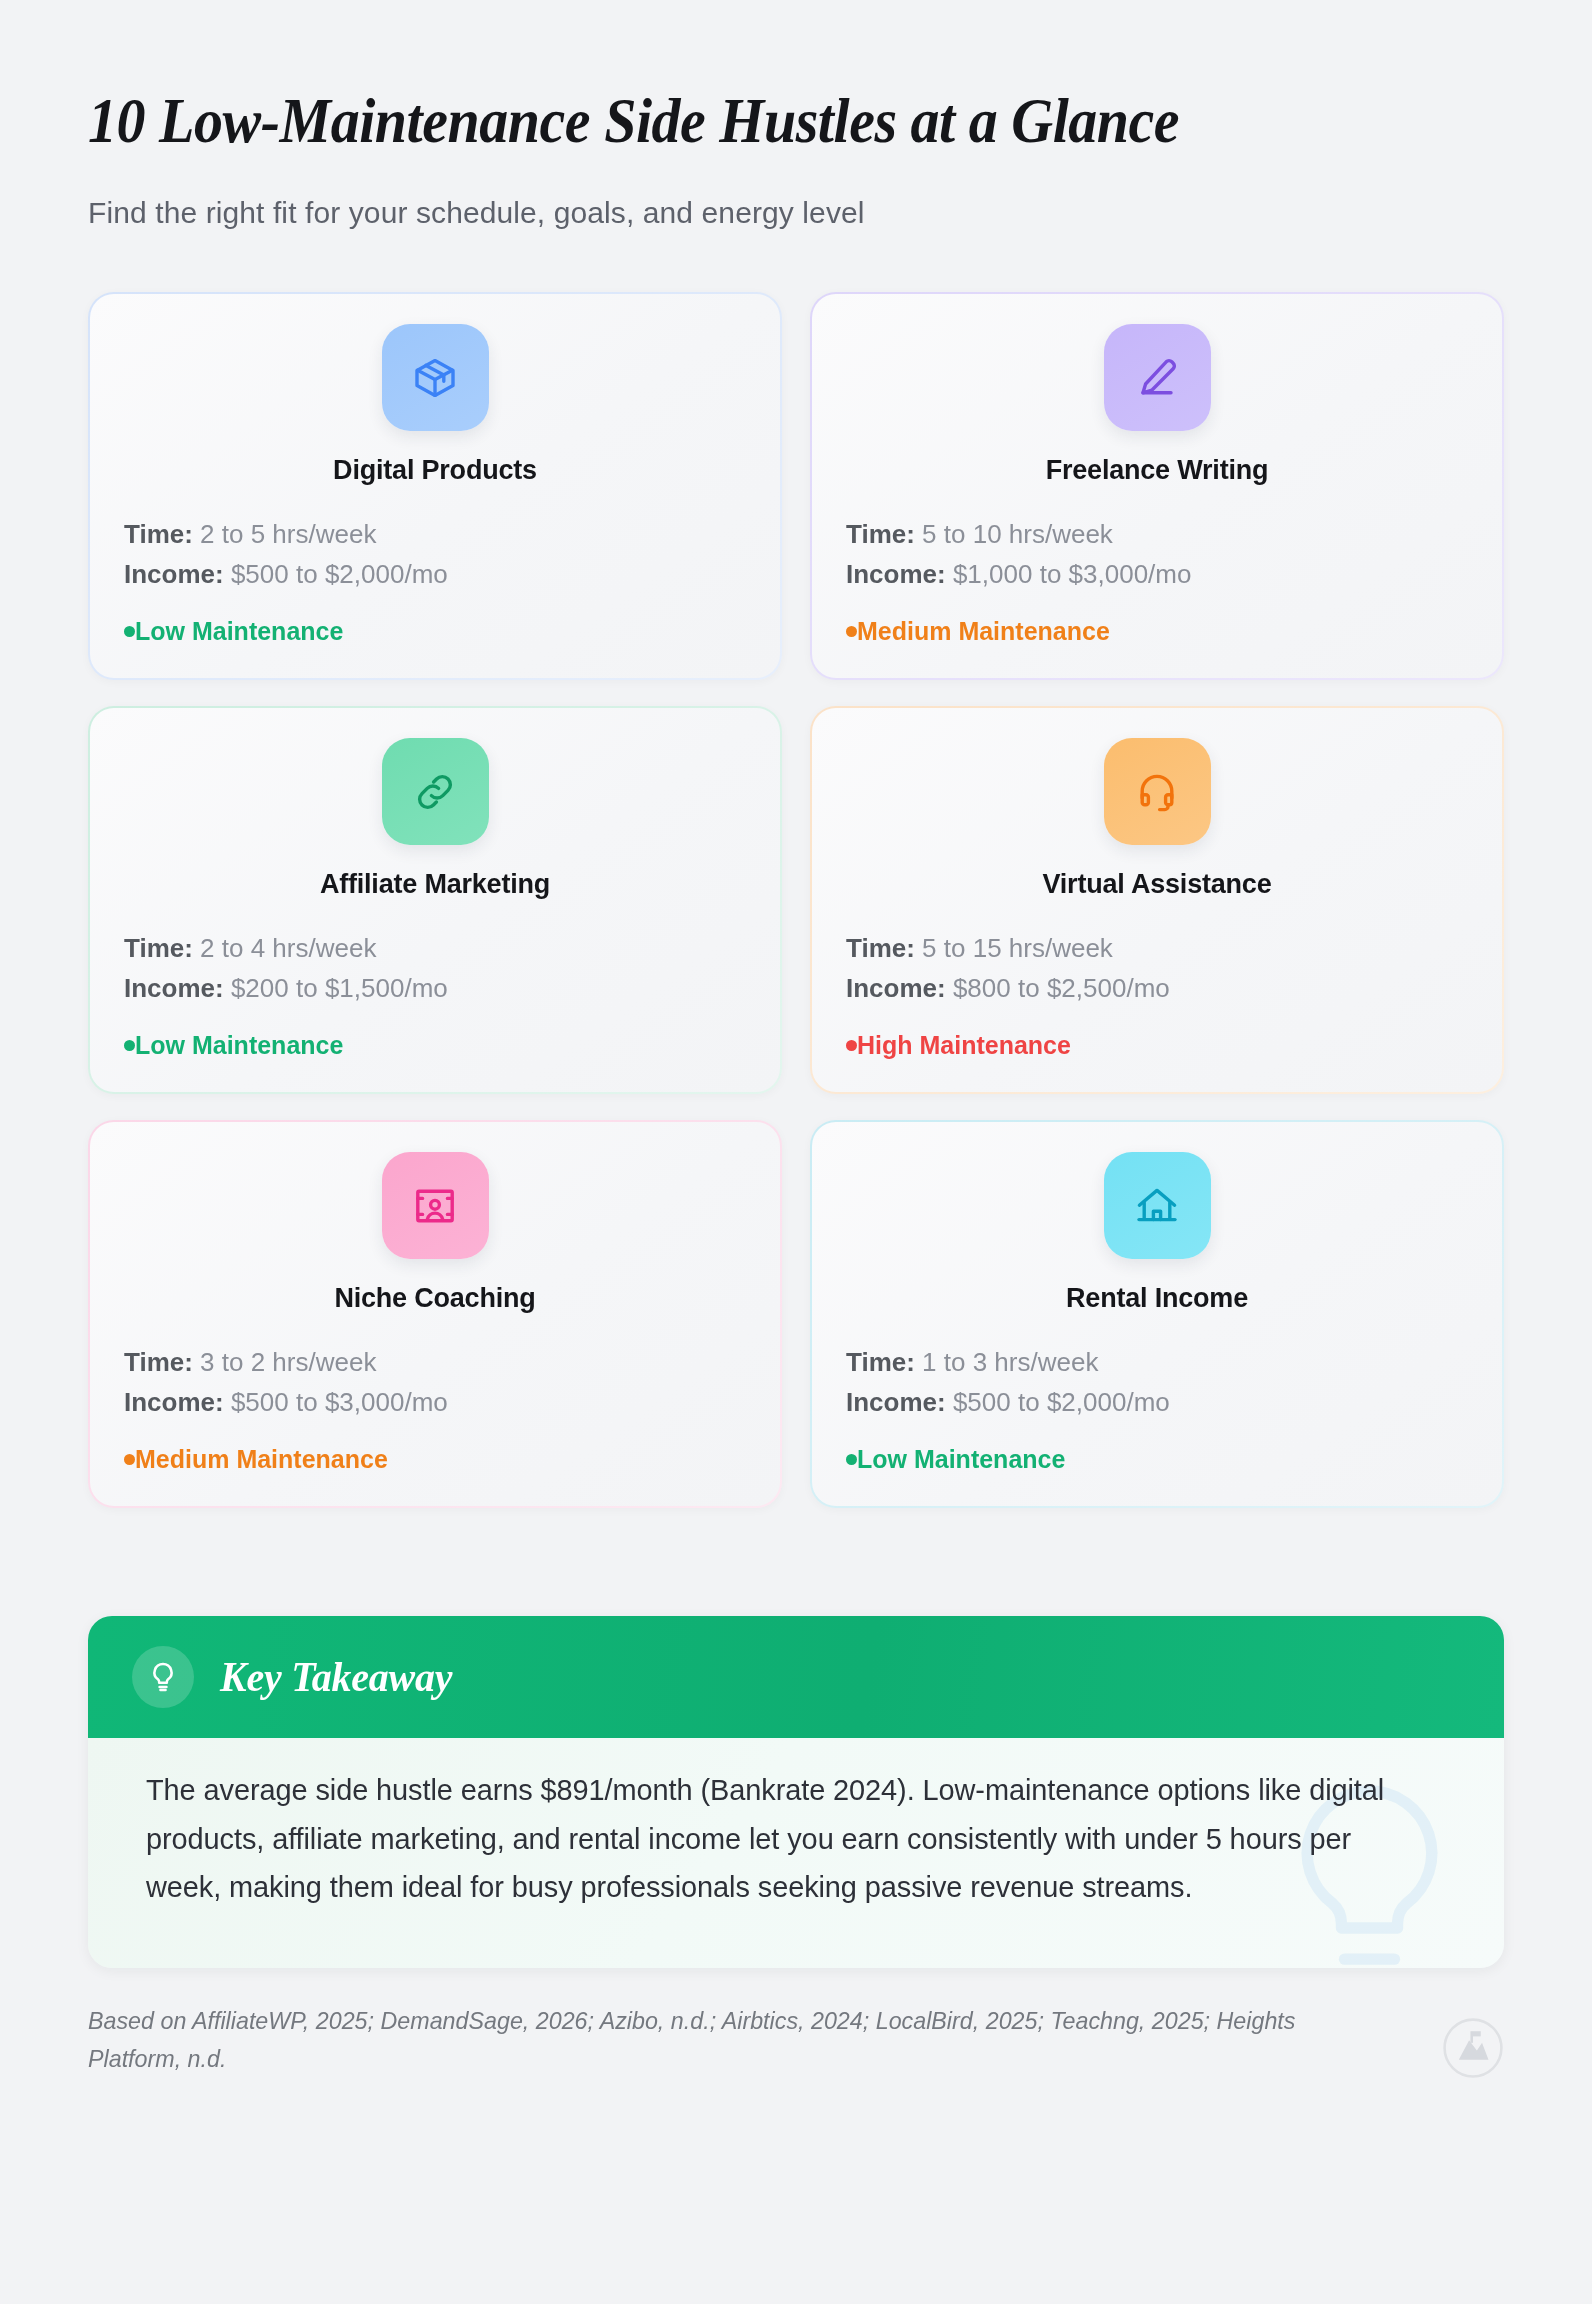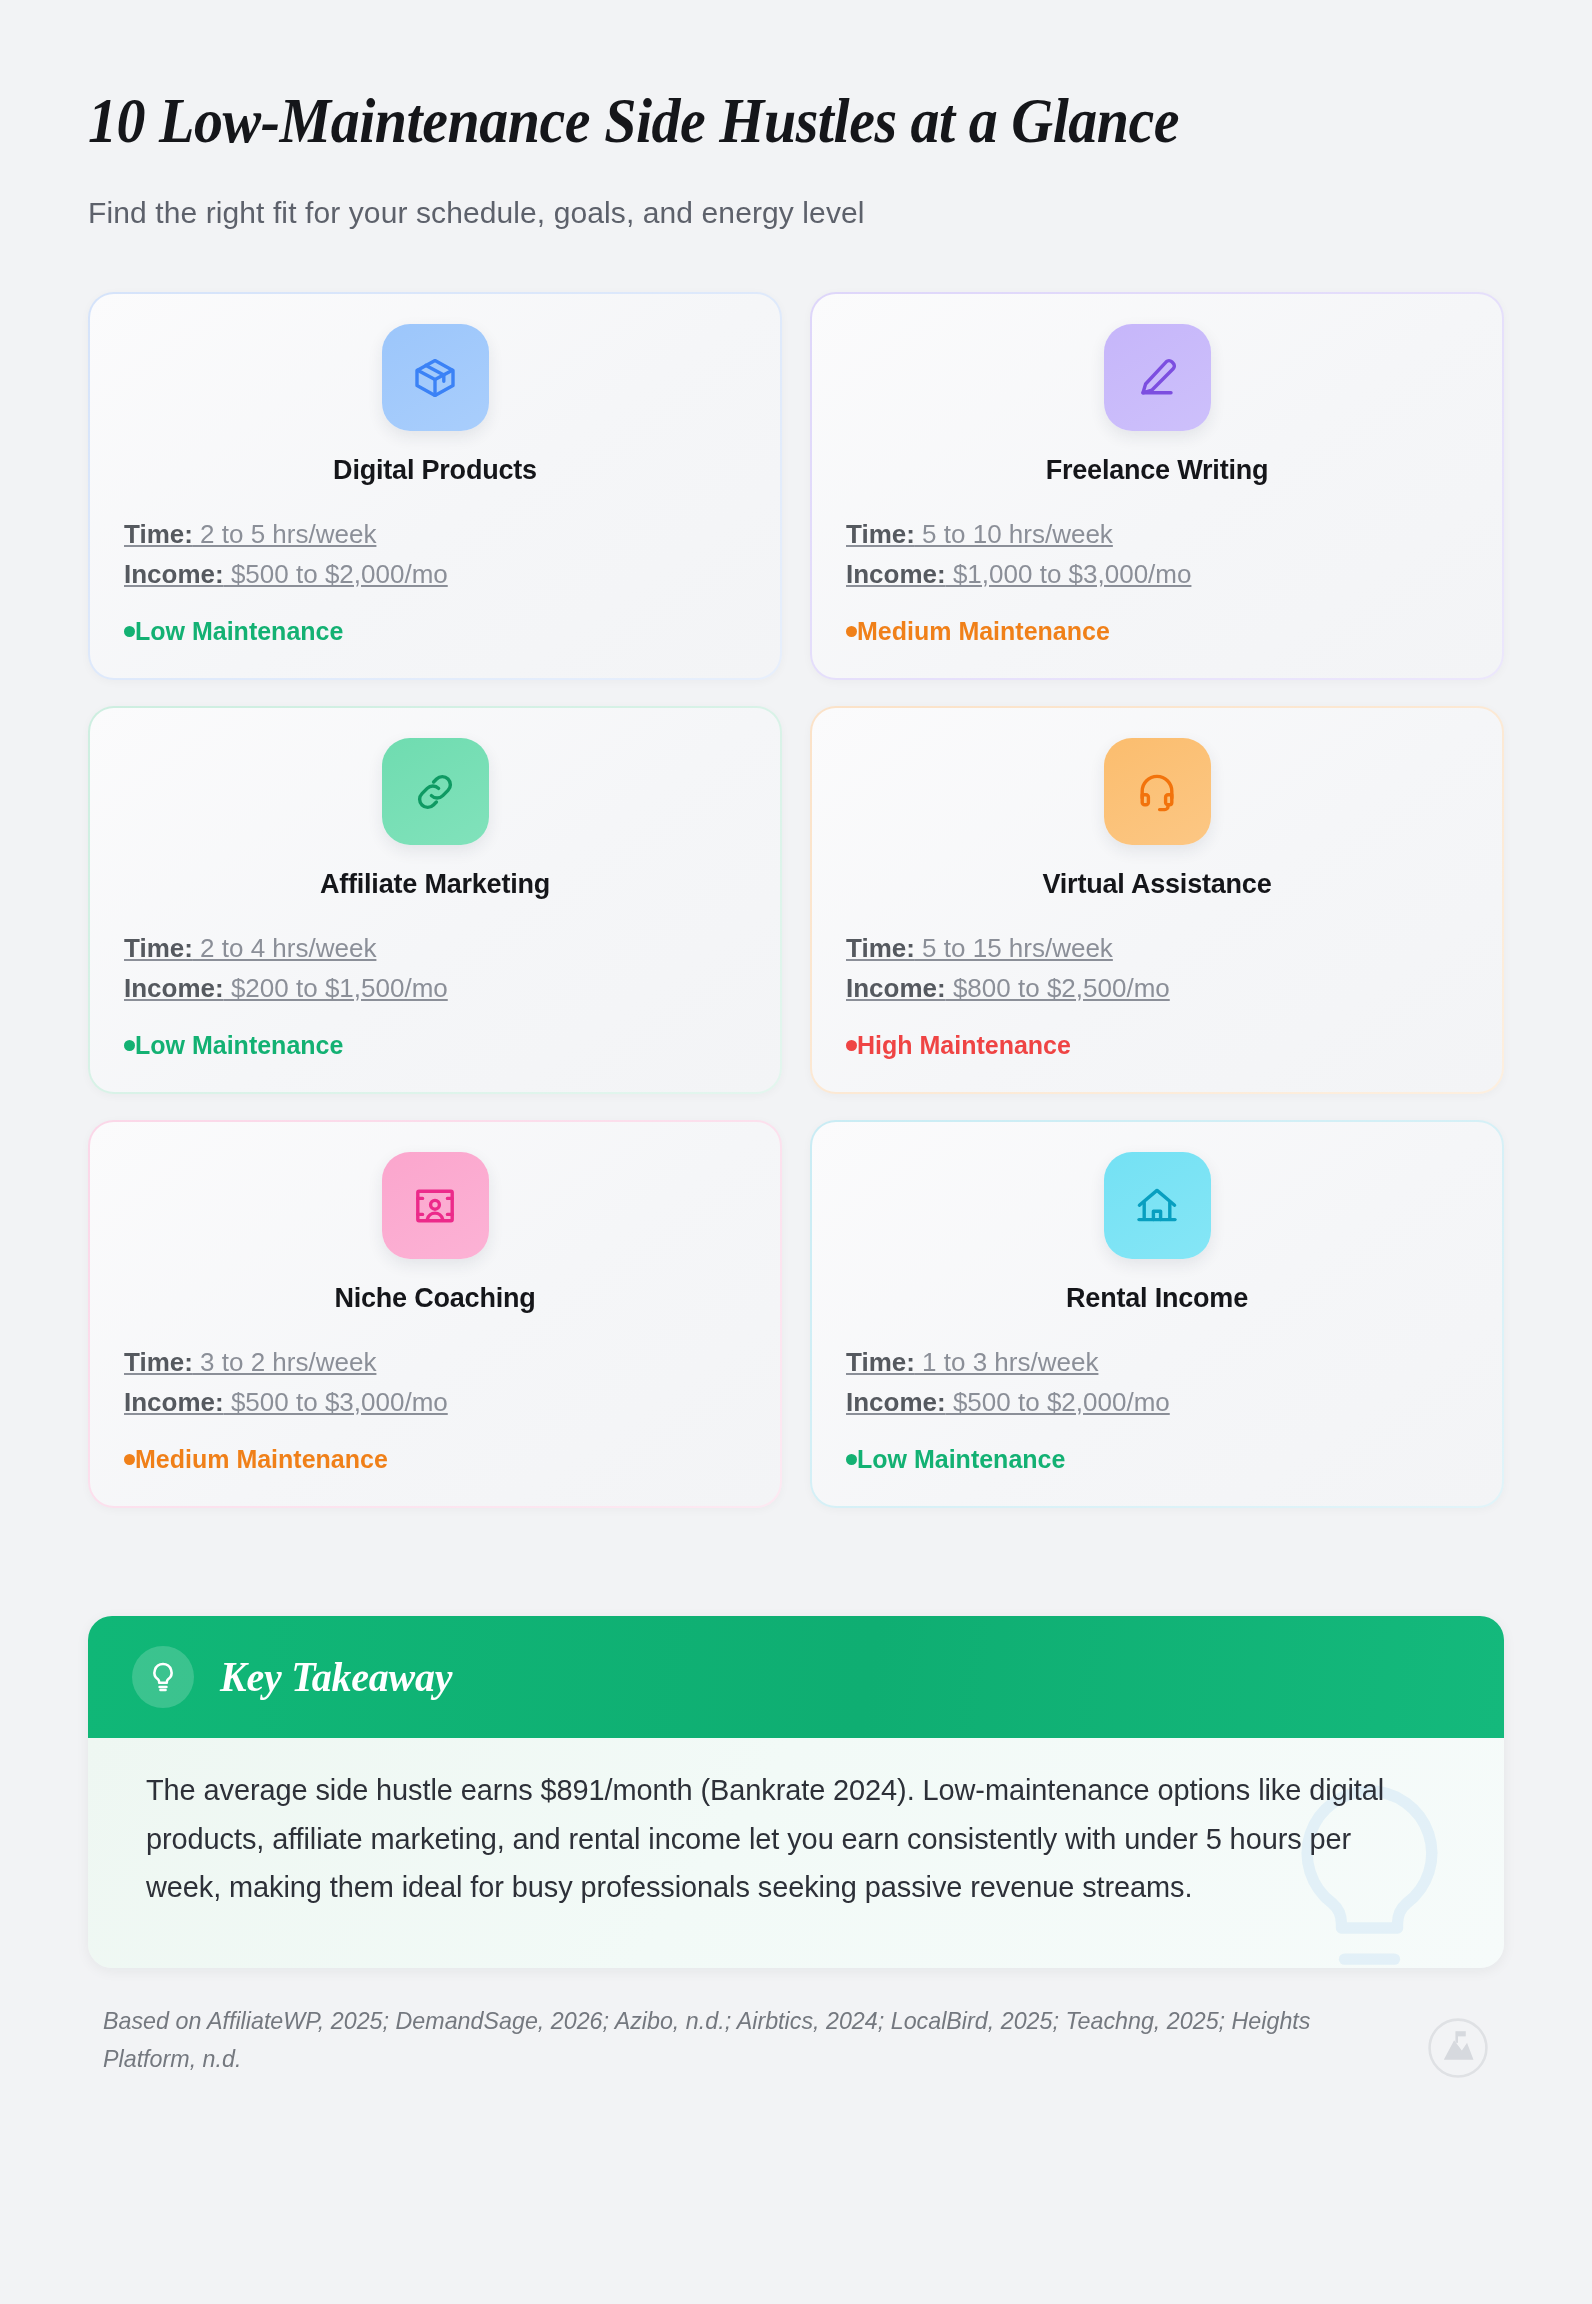--- a/index.html
+++ b/index.html
@@ -70,21 +70,20 @@
     color:#15161a;
     margin-top:24px;
     letter-spacing:-0.2px;
   }
   .stats { margin-top:28px; }
   .stat {
     font-size:26px;
     color:#8b8f98;
     line-height:1.55;
     font-weight:400;
-    text-decoration:underline;
   }
   .stat b { color:#55595f; font-weight:700; }
   .badge {
     margin-top:22px;
     font-size:25px;
     font-weight:700;
     display:flex;
     align-items:center;
   }
   .dot { width:11px; height:11px; border-radius:50%; background:currentColor; flex:none; }
@@ -141,21 +140,21 @@
     letter-spacing:-0.1px;
     transform:scaleX(0.965);
     transform-origin:left center;
   }
 
   
   .footer {
     margin-top:34px;
     display:flex;
     align-items:flex-end;
-    justify-content:center;
+    justify-content:space-between;
     gap:30px;
   }
   .sources {
     font-size:24px;
     font-style:italic;
     color:#74787f;
     line-height:1.6;
     max-width:1294px;
     transform:scaleX(0.97);
     transform-origin:left center;

